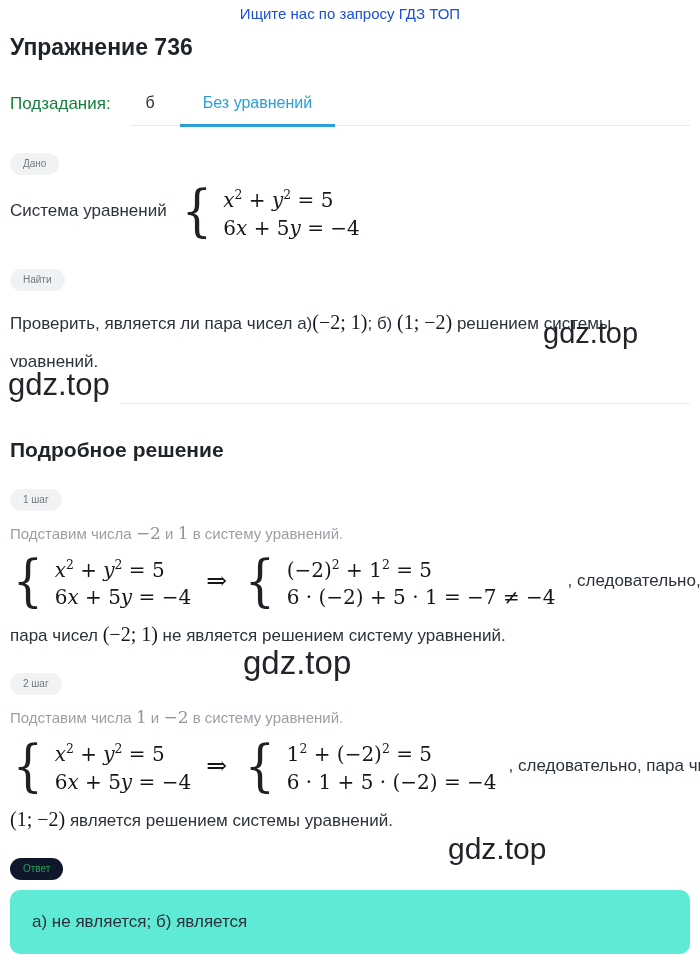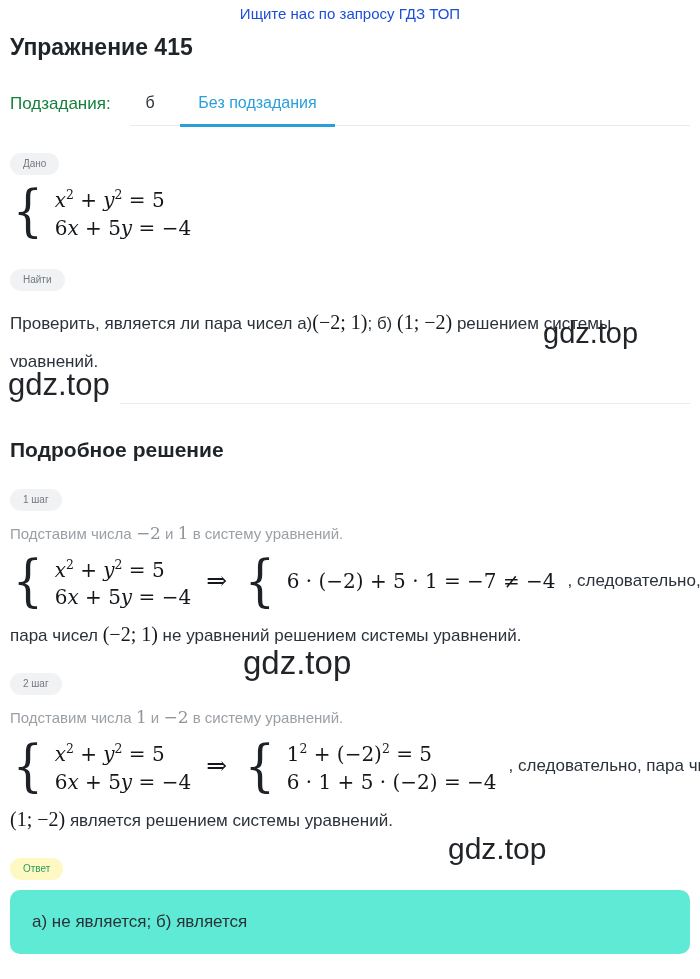--- a/index.html
+++ b/index.html
@@ -12,21 +12,21 @@
 
   .tabs { display: flex; margin: 28px 10px 0 10px; align-items: stretch; }
   .tabs-label { width: 120px; font-size: 17px; color: #15803d; padding-top: 5px; }
   .tab-strip { flex: 1; display: flex; border-bottom: 1px solid #e9ebee; }
   .tab { font-size: 16px; text-align: center; padding: 5px 0 12px; cursor: pointer; }
   .tab-b { width: 40px; color: #2b323b; }
   .tab-active { margin-left: 10px; width: 155px; color: #29a0d8; border-bottom: 3px solid #29a0d8; margin-bottom: -2px; }
 
   .badge { display: inline-block; margin: 27px 0 0 10px; background: #f1f2f4; color: #72777e;
            font-size: 10px; padding: 5px 13px 6px; border-radius: 15px; }
-  .badge-green { background: #fef9c3; color: #2a9e5c; }
+  .badge-green { background: #0f172a; color: #2a9e5c; }
 
   .given-row { display: flex; align-items: center; gap: 12px; margin: 6px 0 0 10px; }
   .given-label { font-size: 17px; color: #2b323b; }
 
   .system { display: flex; align-items: center; gap: 9px; }
   .brace { font-family: "DejaVu Serif", serif; font-size: 56px; font-weight: 300; color: #1e2226;
            line-height: 0; transform: scaleX(0.85); }
   .eqs { display: flex; flex-direction: column; }
   .eq { font-family: "DejaVu Serif", serif; font-size: 20px; color: #14181c; line-height: 28px; white-space: nowrap; }
   .eq i { font-style: italic; }
@@ -57,33 +57,34 @@
   .wm3 { left: 243px; top: 644px; font-size: 33px; }
   .wm4 { left: 448px; top: 832px; font-size: 30px; }
 </style>
 </head>
 <body>
 
 
 
 <div class="top-note">Ищите нас по запросу ГДЗ ТОП</div>
 
-<h1 class="title">Упражнение 415</h1>
+<h1 class="title">Упражнение 736</h1>
 
 <div class="tabs">
   <div class="tabs-label">Подзадания:</div>
   <div class="tab-strip">
     <div class="tab tab-b">б</div>
-    <div class="tab tab-active">Без подзадания</div>
+    <div class="tab tab-active">Без уравнений</div>
   </div>
 </div>
 
 <div class="badge">Дано</div>
 
 <div class="given-row">
+  <span class="given-label">Система уравнений</span>
   <span class="system">
     <span class="brace">{</span>
     <span class="eqs">
       <span class="eq"><i>x</i><sup>2</sup> + <i>y</i><sup>2</sup> = 5</span>
       <span class="eq">6<i>x</i> + 5<i>y</i> = −4</span>
     </span>
   </span>
 </div>
 
 <div class="badge">Найти</div>
@@ -103,26 +104,27 @@
     <span class="brace">{</span>
     <span class="eqs">
       <span class="eq"><i>x</i><sup>2</sup> + <i>y</i><sup>2</sup> = 5</span>
       <span class="eq">6<i>x</i> + 5<i>y</i> = −4</span>
     </span>
   </span>
   <span class="arrow">⇒</span>
   <span class="system">
     <span class="brace">{</span>
     <span class="eqs">
+      <span class="eq">(−2)<sup>2</sup> + 1<sup>2</sup> = 5</span>
       <span class="eq">6 · (−2) + 5 · 1 = −7 ≠ −4</span>
     </span>
   </span>
   <span class="conclusion">, следовательно,</span>
 </div>
-<div class="step-result"><span>пара чисел </span><span class="math-inline">(−2; 1)</span><span> не уравнений решением системы уравнений.</span></div>
+<div class="step-result"><span>пара чисел </span><span class="math-inline">(−2; 1)</span><span> не является решением систему уравнений.</span></div>
 
 
 <div class="badge">2 шаг</div>
 <div class="step-desc"><span>Подставим числа </span><span class="desc-math">1</span><span> и </span><span class="desc-math">−2</span><span> в систему уравнений.</span></div>
 <div class="math-row">
   <span class="system">
     <span class="brace">{</span>
     <span class="eqs">
       <span class="eq"><i>x</i><sup>2</sup> + <i>y</i><sup>2</sup> = 5</span>
       <span class="eq">6<i>x</i> + 5<i>y</i> = −4</span>

